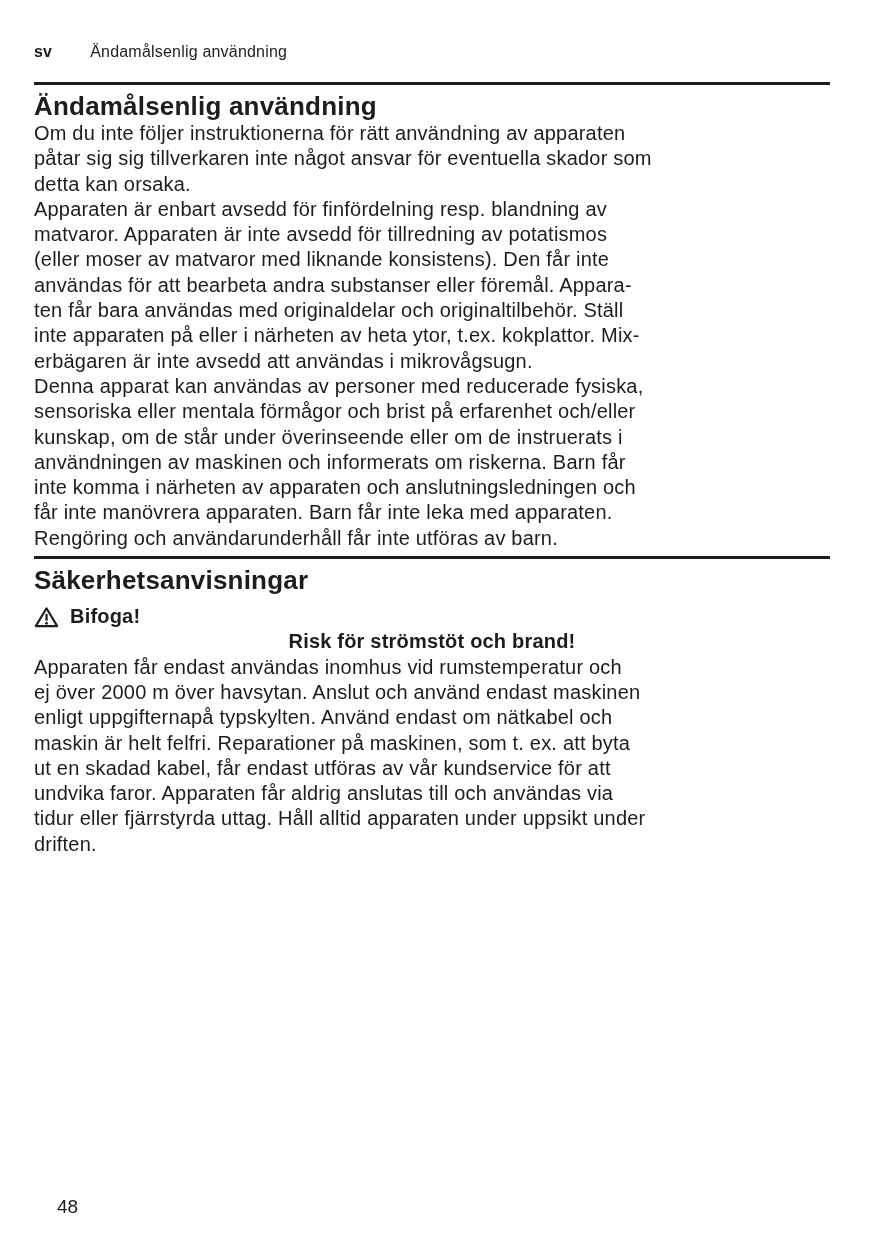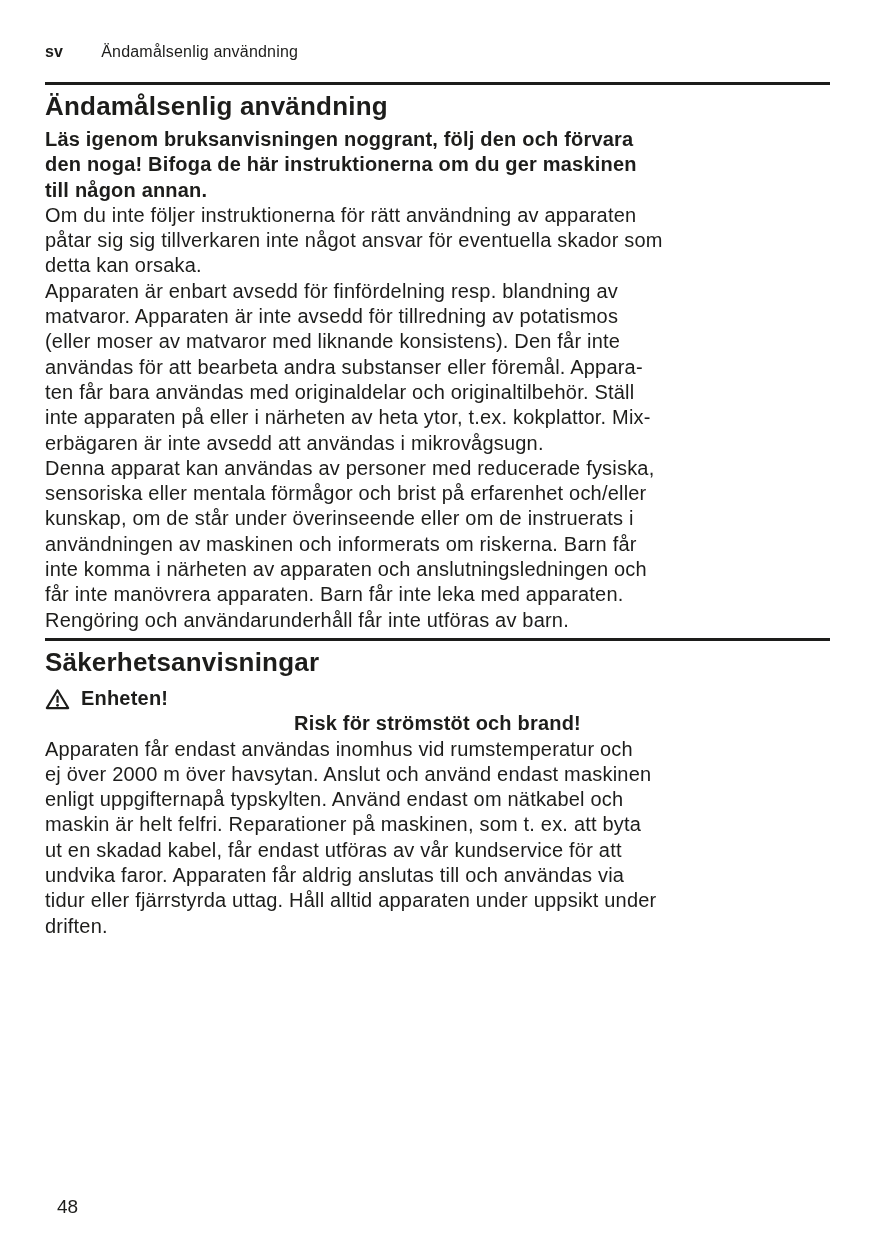--- a/index.html
+++ b/index.html
@@ -9,21 +9,21 @@
     height: 1241px;
     position: relative;
     font-family: "Liberation Sans", sans-serif;
     color: #1d1d1b;
     overflow: hidden;
   }
   .page {
     position: relative;
     width: 875px;
     height: 1241px;
-    padding: 42px 45px 0 45px;
+    padding: 42px 45px 0 34px;
   }
   .doc-header {
     display: flex;
     align-items: baseline;
     font-size: 16px;
     line-height: 19px;
   }
   .doc-header .lang {
     font-weight: bold;
     letter-spacing: 0.2px;
@@ -85,23 +85,20 @@
 
   <header class="doc-header">
     <span class="lang">sv</span>
     <span class="running-title">Ändamålsenlig användning</span>
   </header>
 
   <div class="rule rule-1"></div>
 
   <section>
     <h1 class="section-title">Ändamålsenlig användning</h1>
-    <p class="body-text lead">Läs igenom bruksanvisningen noggrant, följ den och förvara
-den noga! Bifoga de här instruktionerna om du ger maskinen
-till någon annan.</p>
     <p class="body-text">Om du inte följer instruktionerna för rätt användning av apparaten
 påtar sig sig tillverkaren inte något ansvar för eventuella skador som
 detta kan orsaka.</p>
     <p class="body-text">Apparaten är enbart avsedd för finfördelning resp. blandning av
 matvaror. Apparaten är inte avsedd för tillredning av potatismos
 (eller moser av matvaror med liknande konsistens). Den får inte
 användas för att bearbeta andra substanser eller föremål. Appara-
 ten får bara användas med originaldelar och originaltilbehör. Ställ
 inte apparaten på eller i närheten av heta ytor, t.ex. kokplattor. Mix-
 erbägaren är inte avsedd att användas i mikrovågsugn.</p>
@@ -120,21 +117,21 @@
     <h2 class="section-title">Säkerhetsanvisningar</h2>
 
     <div class="warning-row">
       <span class="warning-icon">
         <svg width="25" height="22" viewBox="0 0 26 23" aria-hidden="true">
           <path d="M13 2.4 L24.2 21 H1.8 Z" fill="none" stroke="#1d1d1b" stroke-width="2.2" stroke-linejoin="round"></path>
           <rect x="11.9" y="8.2" width="2.3" height="7.2" fill="#1d1d1b"></rect>
           <circle cx="13.05" cy="18.1" r="1.5" fill="#1d1d1b"></circle>
         </svg>
       </span>
-      <span class="warn-label">Enheten!</span>
+      <span class="warn-label">Bifoga!</span>
     </div>
 
     <p class="body-text risk-heading">Risk för strömstöt och brand!</p>
     <p class="body-text">Apparaten får endast användas inomhus vid rumstemperatur och
 ej över 2000 m över havsytan. Anslut och använd endast maskinen
 enligt uppgifternapå typskylten. Använd endast om nätkabel och
 maskin är helt felfri. Reparationer på maskinen, som t. ex. att byta
 ut en skadad kabel, får endast utföras av vår kundservice för att
 undvika faror. Apparaten får aldrig anslutas till och användas via
 tidur eller fjärrstyrda uttag. Håll alltid apparaten under uppsikt under

